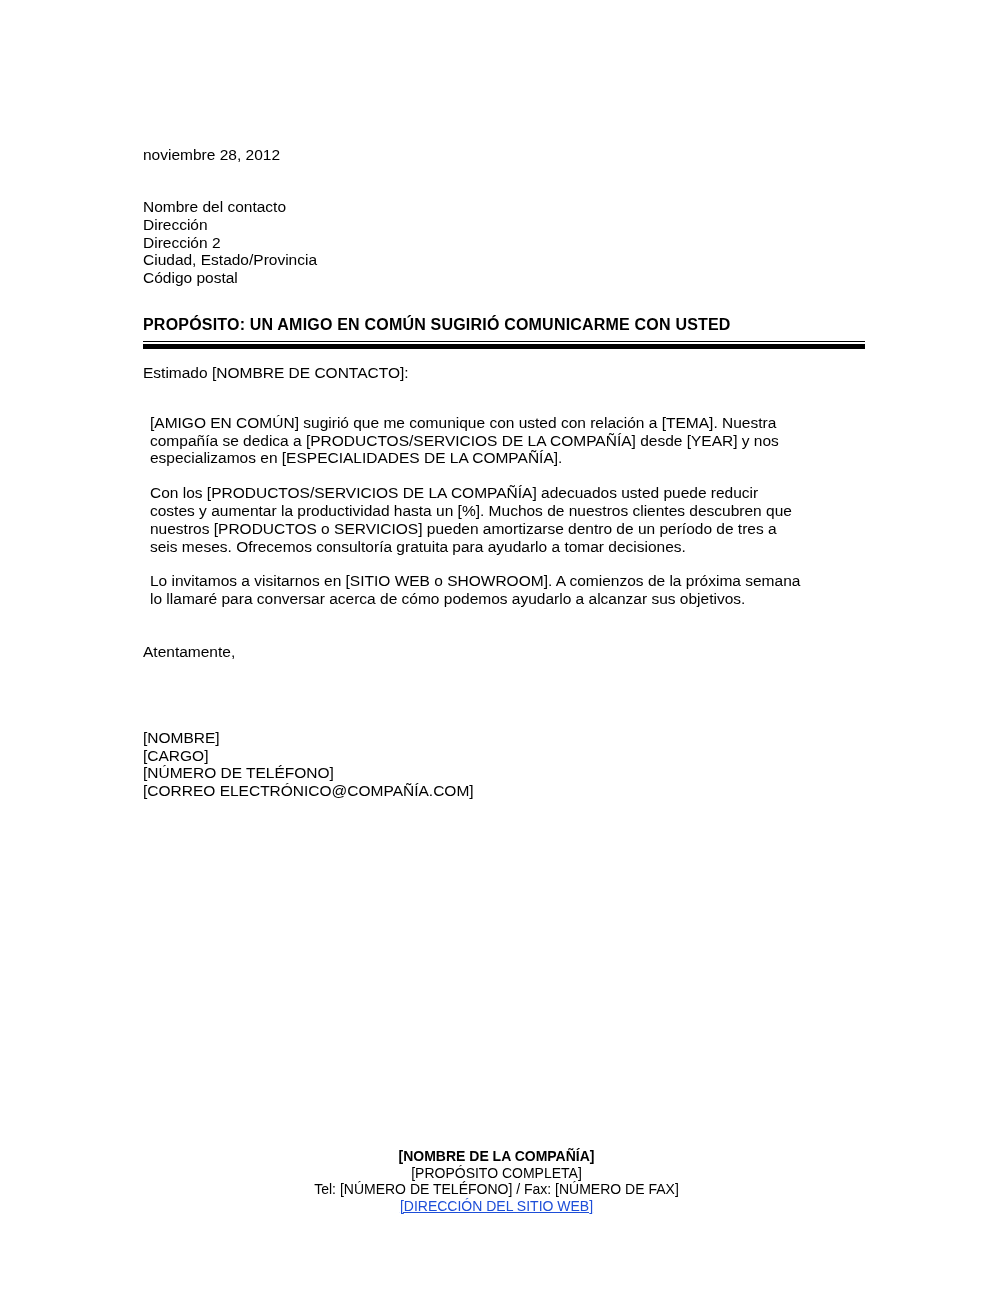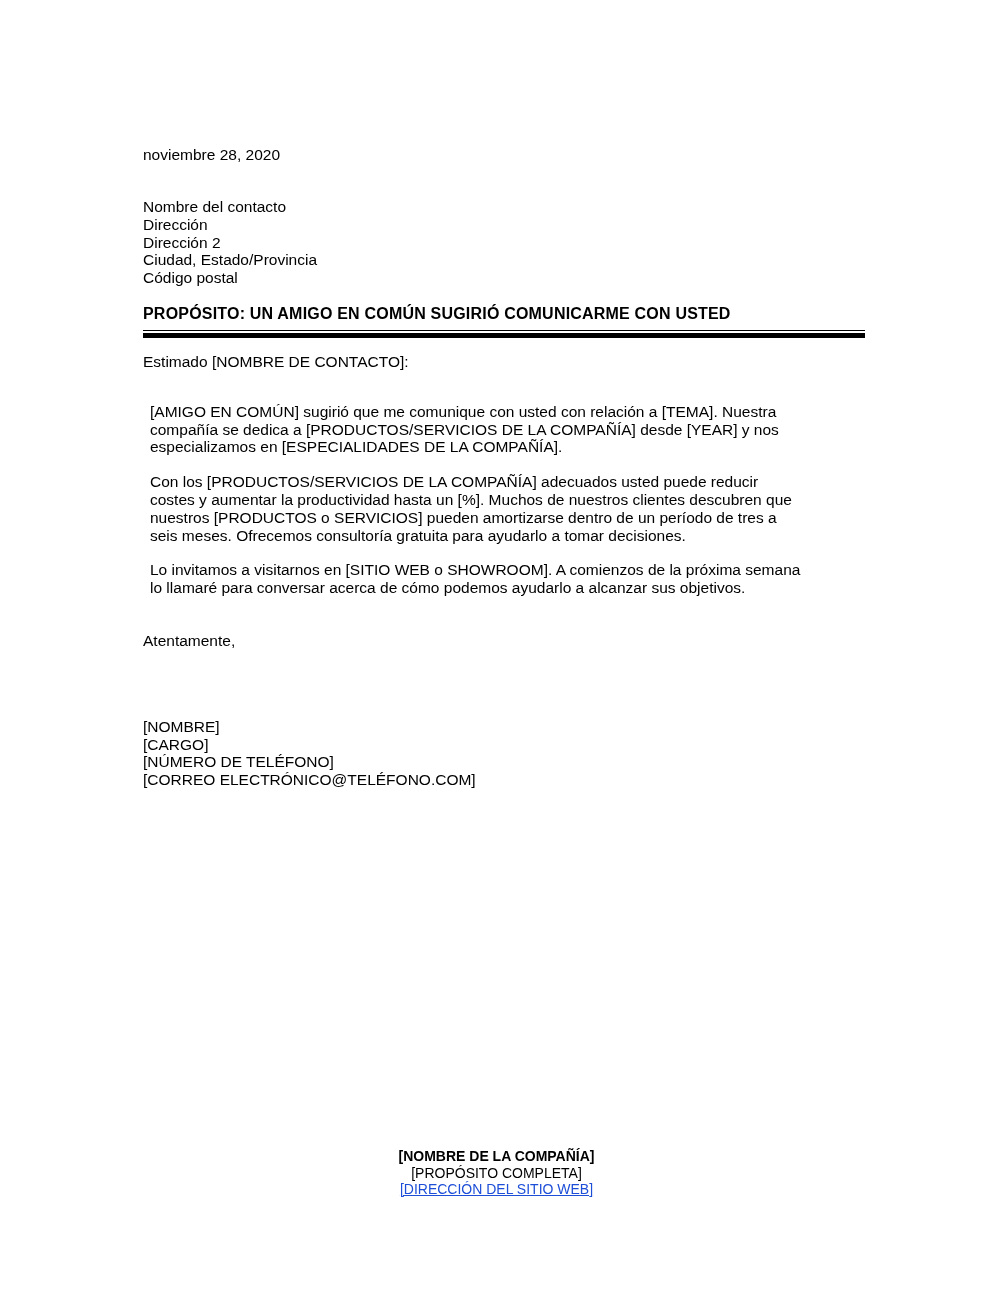--- a/index.html
+++ b/index.html
@@ -27,21 +27,21 @@
     font-size: 15.5px;
     line-height: 17.8px;
     white-space: pre-line;
   }
   .date-line {
     font-size: 15.5px;
     line-height: 18px;
     margin-bottom: 34px;
   }
   .recipient-block {
-    margin-bottom: 18px;
+    margin-bottom: 29px;
   }
   .subject-wrap {
     margin-bottom: 15px;
   }
   .subject {
     font-size: 16px;
     font-weight: bold;
     line-height: 18px;
     letter-spacing: 0.2px;
     border-bottom: 1.5px solid #000000;
@@ -82,21 +82,21 @@
   .footer a {
     text-decoration: underline;
     cursor: pointer;
   }
 </style>
 </head>
 <body style="background: rgb(255, 255, 255); color: rgb(0, 0, 0);">
 
 <div class="page">
 
-  <div class="date-line body-text">noviembre 28, 2020</div>
+  <div class="date-line body-text">noviembre 28, 2012</div>
 
   <div class="recipient-block body-text">Nombre del contacto
 Dirección
 Dirección 2
 Ciudad, Estado/Provincia
 Código postal</div>
 
   <div class="subject-wrap">
     <div class="subject">PROPÓSITO: UN AMIGO EN COMÚN SUGIRIÓ COMUNICARME CON USTED</div>
     <div class="subject-rule"></div>
@@ -114,23 +114,24 @@
 seis meses. Ofrecemos consultoría gratuita para ayudarlo a tomar decisiones.</div>
 
   <div class="paragraph last body-text">Lo invitamos a visitarnos en [SITIO WEB o SHOWROOM]. A comienzos de la próxima semana
 lo llamaré para conversar acerca de cómo podemos ayudarlo a alcanzar sus objetivos.</div>
 
   <div class="closing body-text">Atentamente,</div>
 
   <div class="signature-block body-text">[NOMBRE]
 [CARGO]
 [NÚMERO DE TELÉFONO]
-[CORREO ELECTRÓNICO@TELÉFONO.COM]</div>
+[CORREO ELECTRÓNICO@COMPAÑÍA.COM]</div>
 
   <div class="footer">
     <div class="company">[NOMBRE DE LA COMPAÑÍA]</div>
     <div>[PROPÓSITO COMPLETA]</div>
+    <div>Tel: [NÚMERO DE TELÉFONO] / Fax: [NÚMERO DE FAX]</div>
     <div>
       <a style="color: #1d4ed8;">[DIRECCIÓN DEL SITIO WEB]</a>
     </div>
   </div>
 
 </div>
 
 </body></html>

